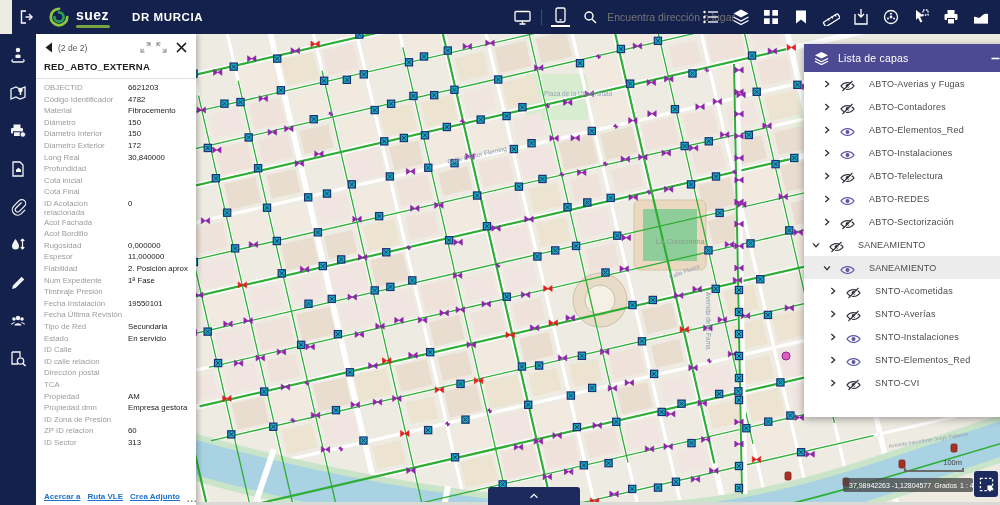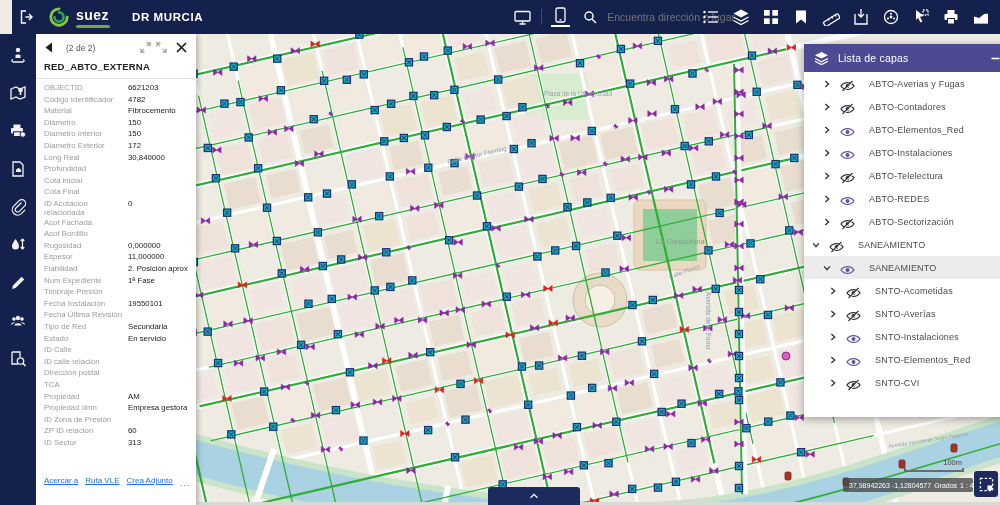--- a/index.html
+++ b/index.html
@@ -20,30 +20,30 @@
   .tb-icons { display:flex; align-items:center; gap:11px; position:absolute; right:22px; top:0; height:34px; }
   .tb-icon { width:19px; height:19px; display:flex; align-items:center; justify-content:center; cursor:pointer; }
 
   
   #rail { position:absolute; left:0; top:34px; width:36px; height:471px; background:#15214d; z-index:40; display:flex; flex-direction:column; align-items:center; padding-top:12px; gap:19px; }
   .rail-icon { width:19px; height:19px; cursor:pointer; opacity:.95; }
 
   
   #attr { position:absolute; left:36px; top:34px; width:160px; height:471px; background:#fff; z-index:30; box-shadow:2px 0 5px rgba(0,0,0,.25); display:flex; flex-direction:column; }
   .attr-head { display:flex; align-items:center; padding:7px 8px 4px 8px; }
-  .pag-text { font-size:8.5px; color:#555; margin-left:12px; }
+  .pag-text { font-size:8.5px; color:#555; margin-left:4px; }
   .attr-head .spacer { flex:1; }
   .mini-arrows { display:flex; gap:5px; margin-right:8px; }
   .attr-title { font-size:9.5px; font-weight:bold; color:#222; padding:3px 8px 6px 8px; letter-spacing:.2px; }
   .attr-divider { border-top:1px solid #e0e0e0; margin:0 0; }
   .attr-fields { flex:1; overflow:hidden; padding:4px 8px 0 8px; }
   .frow { display:flex; min-height:11.6px; align-items:flex-start; }
   .flabel { width:84px; font-size:7.8px; color:#9b9b9b; line-height:1.2; padding-right:4px; }
   .fvalue { flex:1; font-size:7.8px; color:#222; line-height:1.2; white-space:nowrap; overflow:hidden; }
-  .attr-links { display:flex; align-items:flex-end; gap:7px; padding:5px 8px 20px 8px; }
+  .attr-links { display:flex; align-items:flex-end; gap:7px; padding:5px 8px 4px 8px;font-weight:bold; }
   .alink { font-size:8px; color:#1e6fd0; text-decoration:underline; cursor:pointer; white-space:nowrap; }
   .amore { margin-left:auto; color:#777; font-size:9px; letter-spacing:1px; cursor:pointer; line-height:4px; }
 
   
   #map { position:absolute; left:196px; top:34px; width:804px; height:471px; background:#eeebe2; z-index:1; }
   #map svg { display:block; }
   .map-bottom-strip { position:absolute; left:196px; bottom:0; width:804px; height:3px; background:#d9d9d6; z-index:2; }
 
   
   #layers { position:absolute; left:758px; top:44px; width:232px; height:373px; background:#fff; z-index:35; box-shadow:0 2px 8px rgba(0,0,0,.35);margin-left:46px; }

